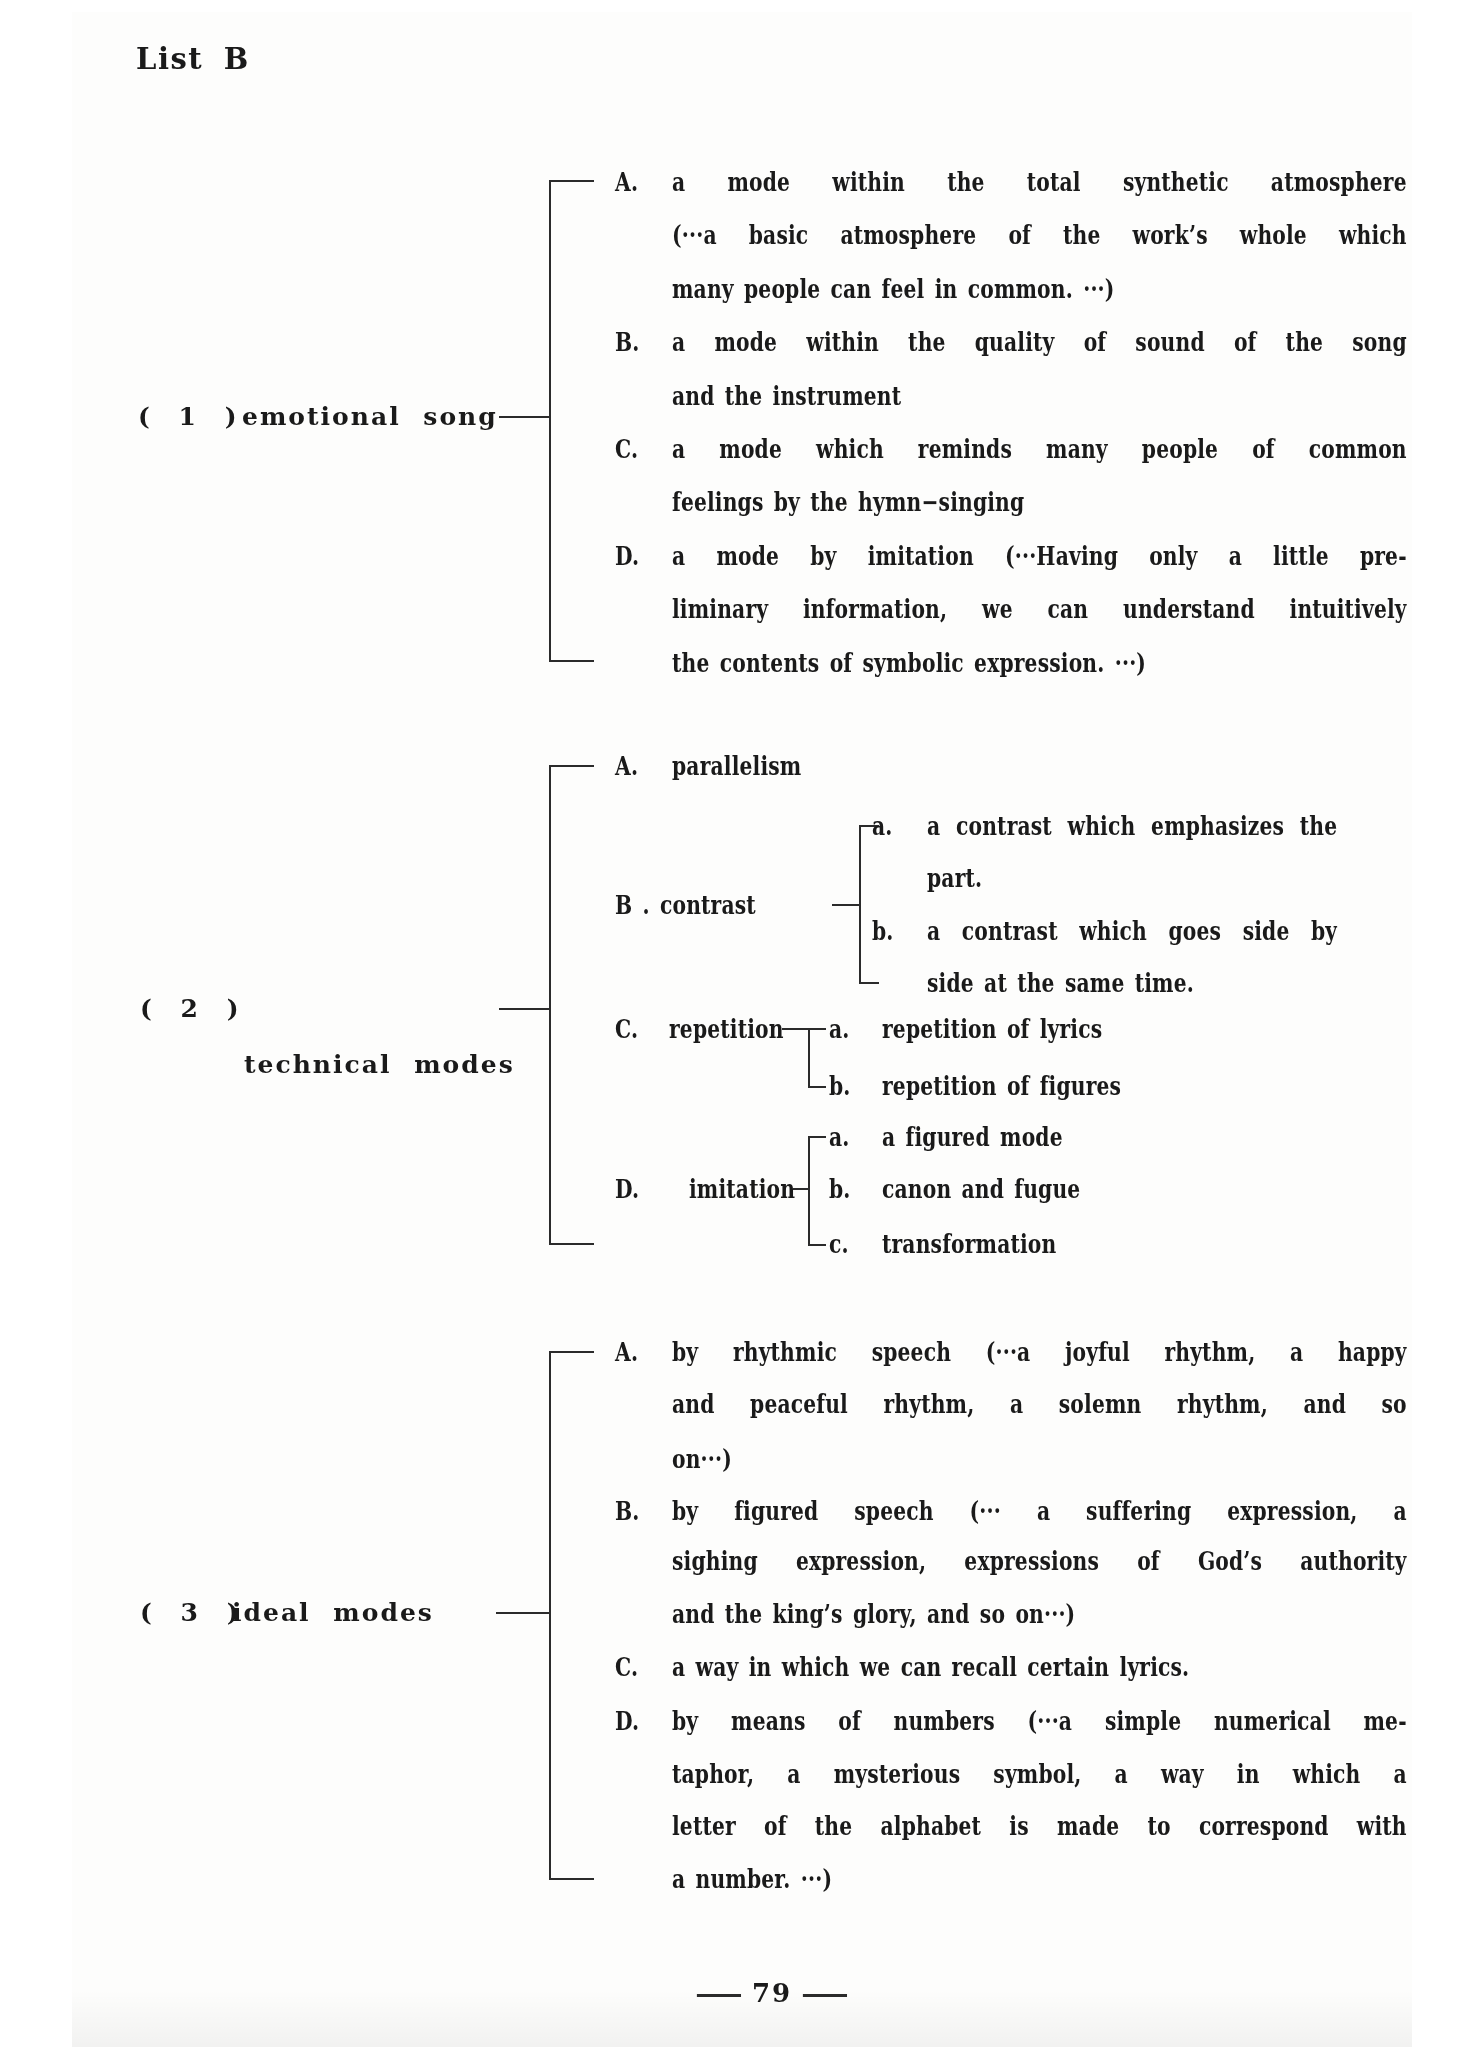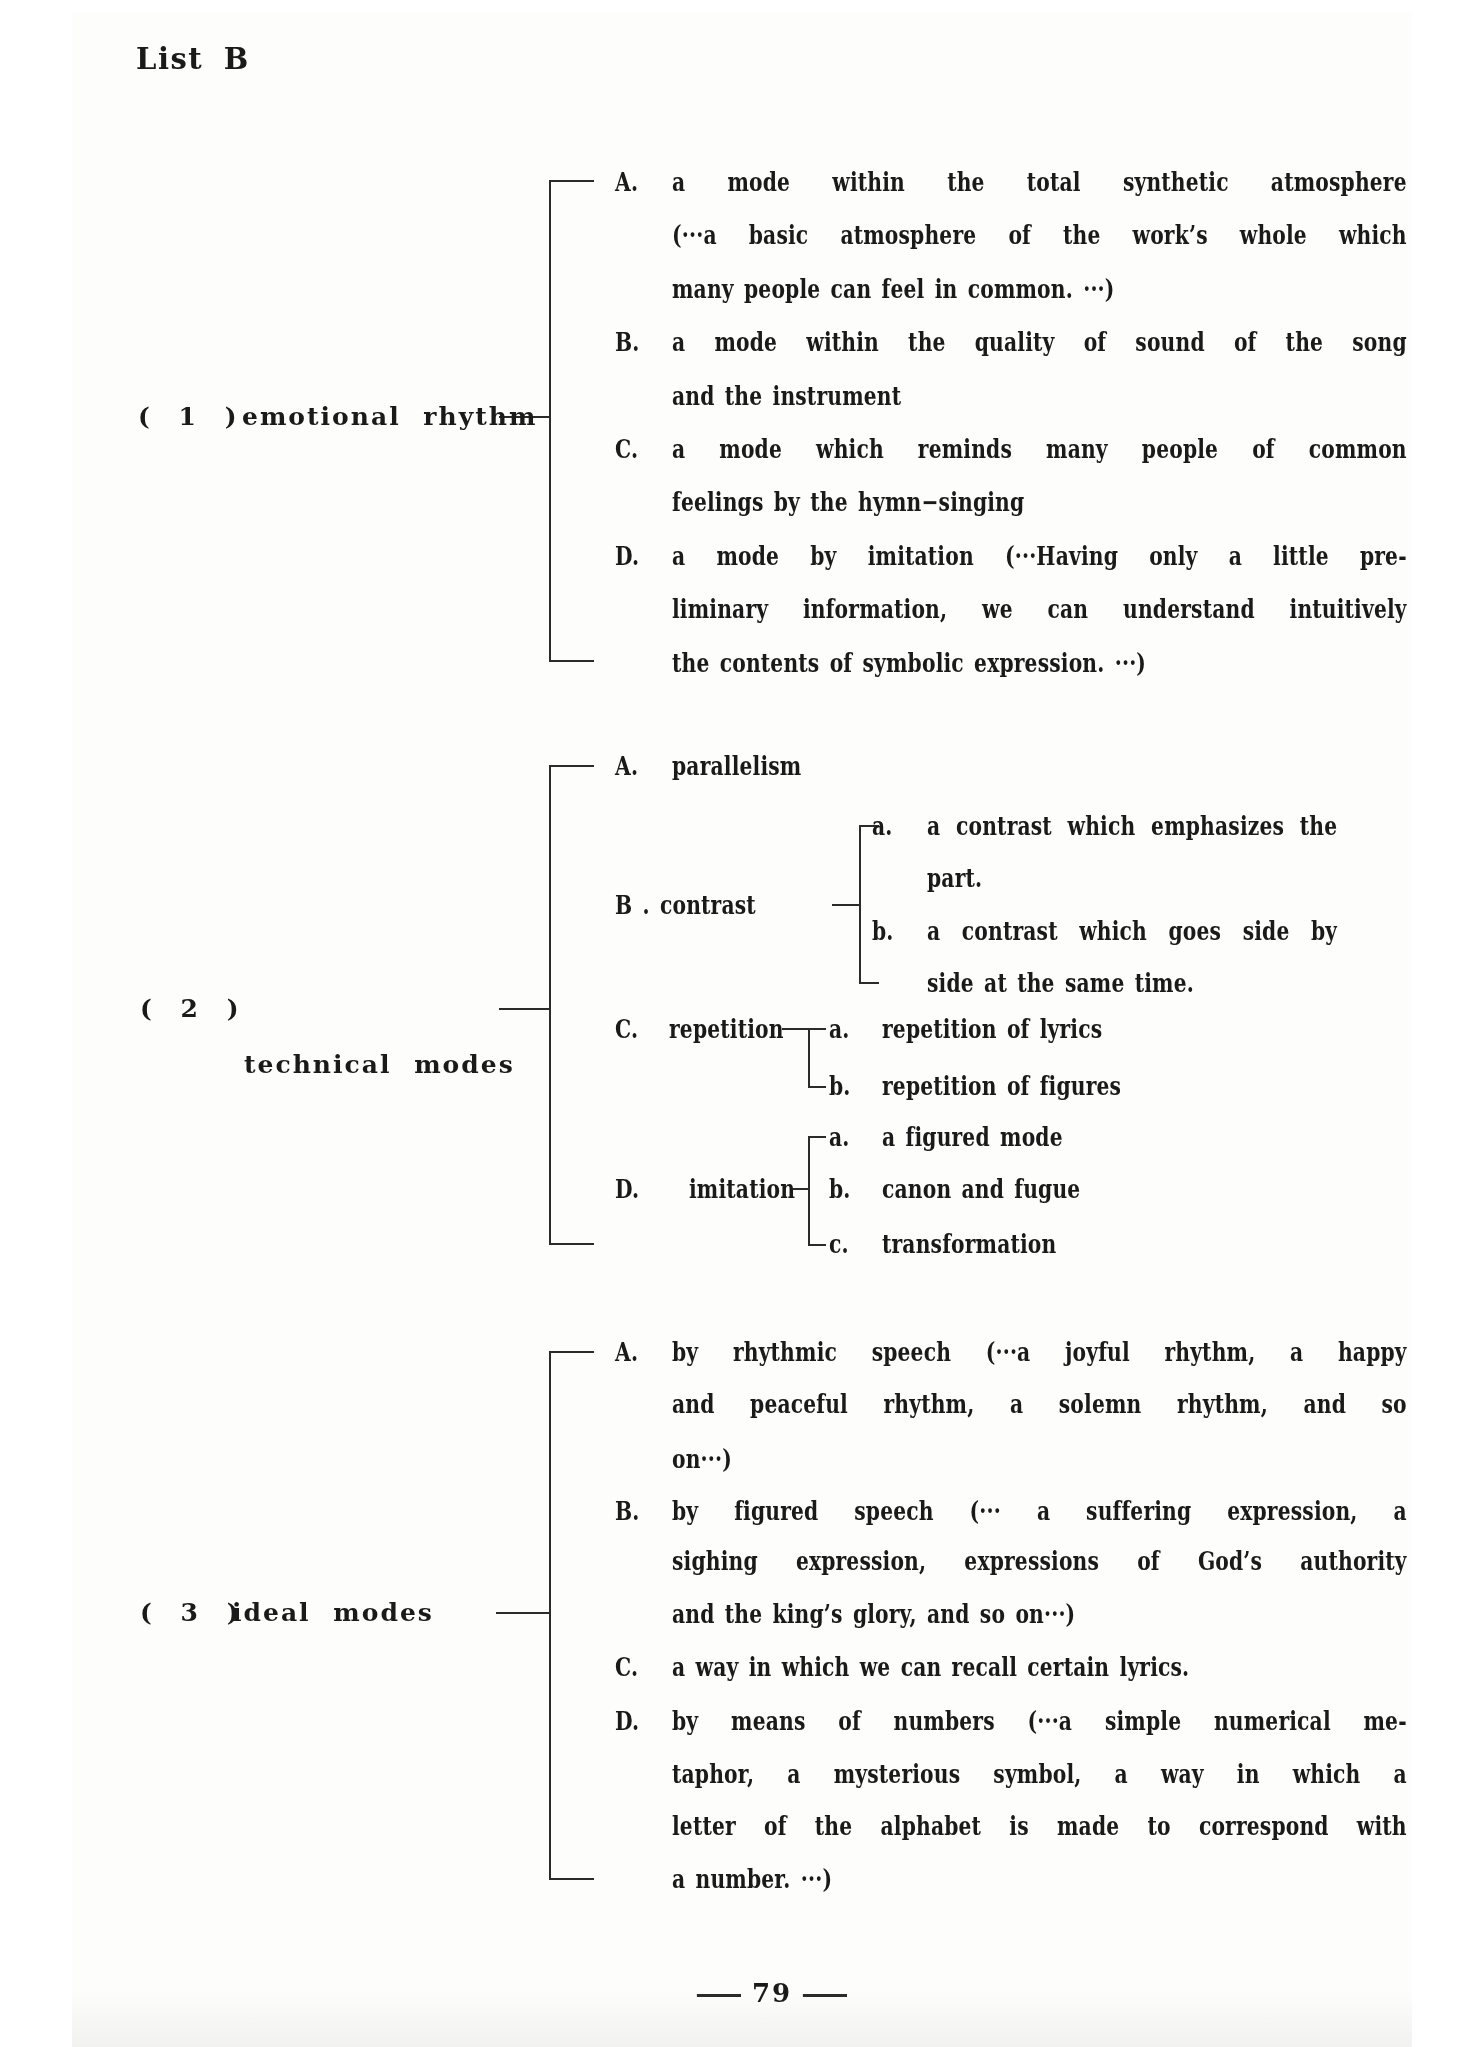--- a/index.html
+++ b/index.html
@@ -55,21 +55,21 @@
 <body>
 
 <div class="page">
   <div class="header">List B</div>
   <div id="tree">
       <div class="seg" style="left: 477px; top: 168px; width: 2px; height: 482px;"></div>
       <div class="seg" style="left: 477px; top: 168px; width: 45px; height: 2px;"></div>
       <div class="seg" style="left: 477px; top: 648px; width: 45px; height: 2px;"></div>
       <div class="seg" style="left: 427px; top: 404px; width: 50px; height: 2px;"></div>
       <div class="glabel gnum" style="left: 66px; top: 390px;">( 1 )</div>
-      <div class="glabel" style="left: 170px; top: 390px;">emotional rhythm</div>
+      <div class="glabel" style="left: 170px; top: 390px;">emotional song</div>
       <div class="txt" style="left: 543px; top: 153px;">A.</div>
       <div class="txt just" style="left: 600px; top: 153px; width: 942px;">a mode within the total synthetic atmosphere</div>
       <div class="txt just" style="left: 600px; top: 206px; width: 942px;">(···a basic atmosphere of the work’s whole which</div>
       <div class="txt" style="left: 600px; top: 260px;">many people can feel in common. ···)</div>
       <div class="txt" style="left: 543px; top: 313px;">B.</div>
       <div class="txt just" style="left: 600px; top: 313px; width: 942px;">a mode within the quality of sound of the song</div>
       <div class="txt" style="left: 600px; top: 367px;">and the instrument</div>
       <div class="txt" style="left: 543px; top: 420px;">C.</div>
       <div class="txt just" style="left: 600px; top: 420px; width: 942px;">a mode which reminds many people of common</div>
       <div class="txt" style="left: 600px; top: 473px;">feelings by the hymn−singing</div>

